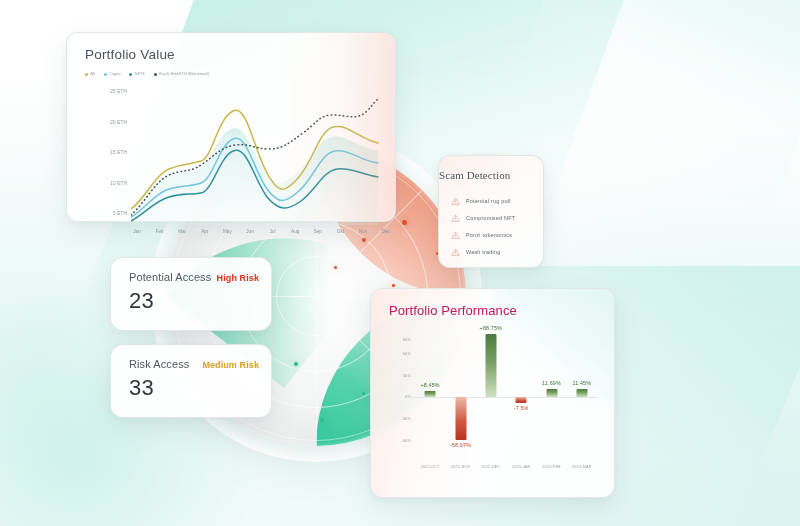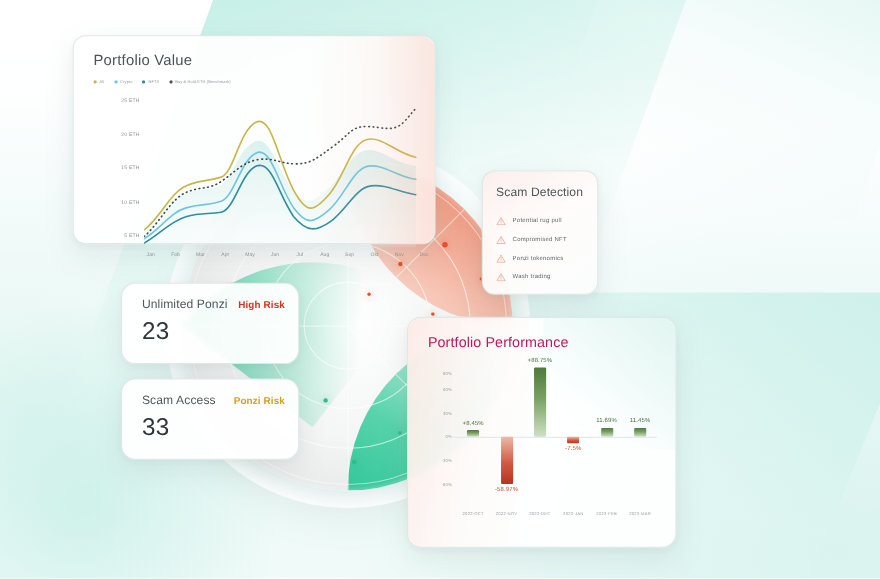--- a/index.html
+++ b/index.html
@@ -124,21 +124,21 @@
   .pv-xlabels span{position:absolute;font-size:4.6px;color:#8b9497;transform:translateX(-50%);}
   .pv-haze{
     position:absolute;right:0;top:0;width:120px;height:100%;
     background:linear-gradient(270deg, rgba(240,150,125,.24) 0%, rgba(245,190,175,.10) 45%, rgba(255,255,255,0) 100%);
     border-radius:0 12px 12px 0;pointer-events:none;
   }
 
   
   #scam-card{left:438px;top:155px;width:104px;height:111px;border-radius:12px;
     background:linear-gradient(150deg, rgba(252,238,234,.95) 0%, rgba(255,252,251,.95) 45%, rgba(250,253,252,.95) 100%);}
-  .sc-title{position:absolute;left:12px;top:13px;font-size:11px;color:#4d575b;letter-spacing:.1px;}
+  .sc-title{position:absolute;left:0;top:13px;font-size:11px;color:#4d575b;letter-spacing:.1px;font-family:Liberation Serif, serif;}
   .sc-list{position:absolute;left:12px;top:36px;right:8px;}
   .sc-row{display:flex;align-items:center;gap:6px;height:17px;}
   .sc-row .lab{font-size:5.4px;color:#5d6669;letter-spacing:.25px;}
   .warn-tri{width:9px;height:8px;flex:0 0 auto;}
 
   
   .access-card{width:160px;height:72px;border-radius:13px;left:110px;}
   #access-card-1{top:257px;}
   #access-card-2{top:344px;}
   #access-card-3{top:431px;}
@@ -322,30 +322,30 @@
               <circle cx="10" cy="13.6" r="0.75" fill="#e09a84"></circle>
             </svg>
           </span>
           <span class="lab">Wash trading</span>
         </div>
       </div>
   </div>
 
   <div class="card access-card" id="access-card-1">
     <div class="ac-head">
-      <span class="ac-name">Unlimited Ponzi</span>
+      <span class="ac-name">Potential Access</span>
       <span class="ac-risk" id="risk-0" style="color: rgb(217, 47, 30);">High Risk</span>
     </div>
     <div class="ac-value">23</div>
   </div>
 
   <div class="card access-card" id="access-card-2">
     <div class="ac-head">
-      <span class="ac-name">Scam Access</span>
-      <span class="ac-risk" id="risk-1" style="color: rgb(209, 162, 28);">Ponzi Risk</span>
+      <span class="ac-name">Risk Access</span>
+      <span class="ac-risk" id="risk-1" style="color: rgb(209, 162, 28);">Medium Risk</span>
     </div>
     <div class="ac-value">33</div>
   </div>
 
 
   <div class="card" id="perf-card">
     <div class="pf-haze"></div>
     <div class="pf-haze2"></div>
     <div class="pf-title">Portfolio Performance</div>
     <div class="pf-ylabels" id="pf-ylabels">

